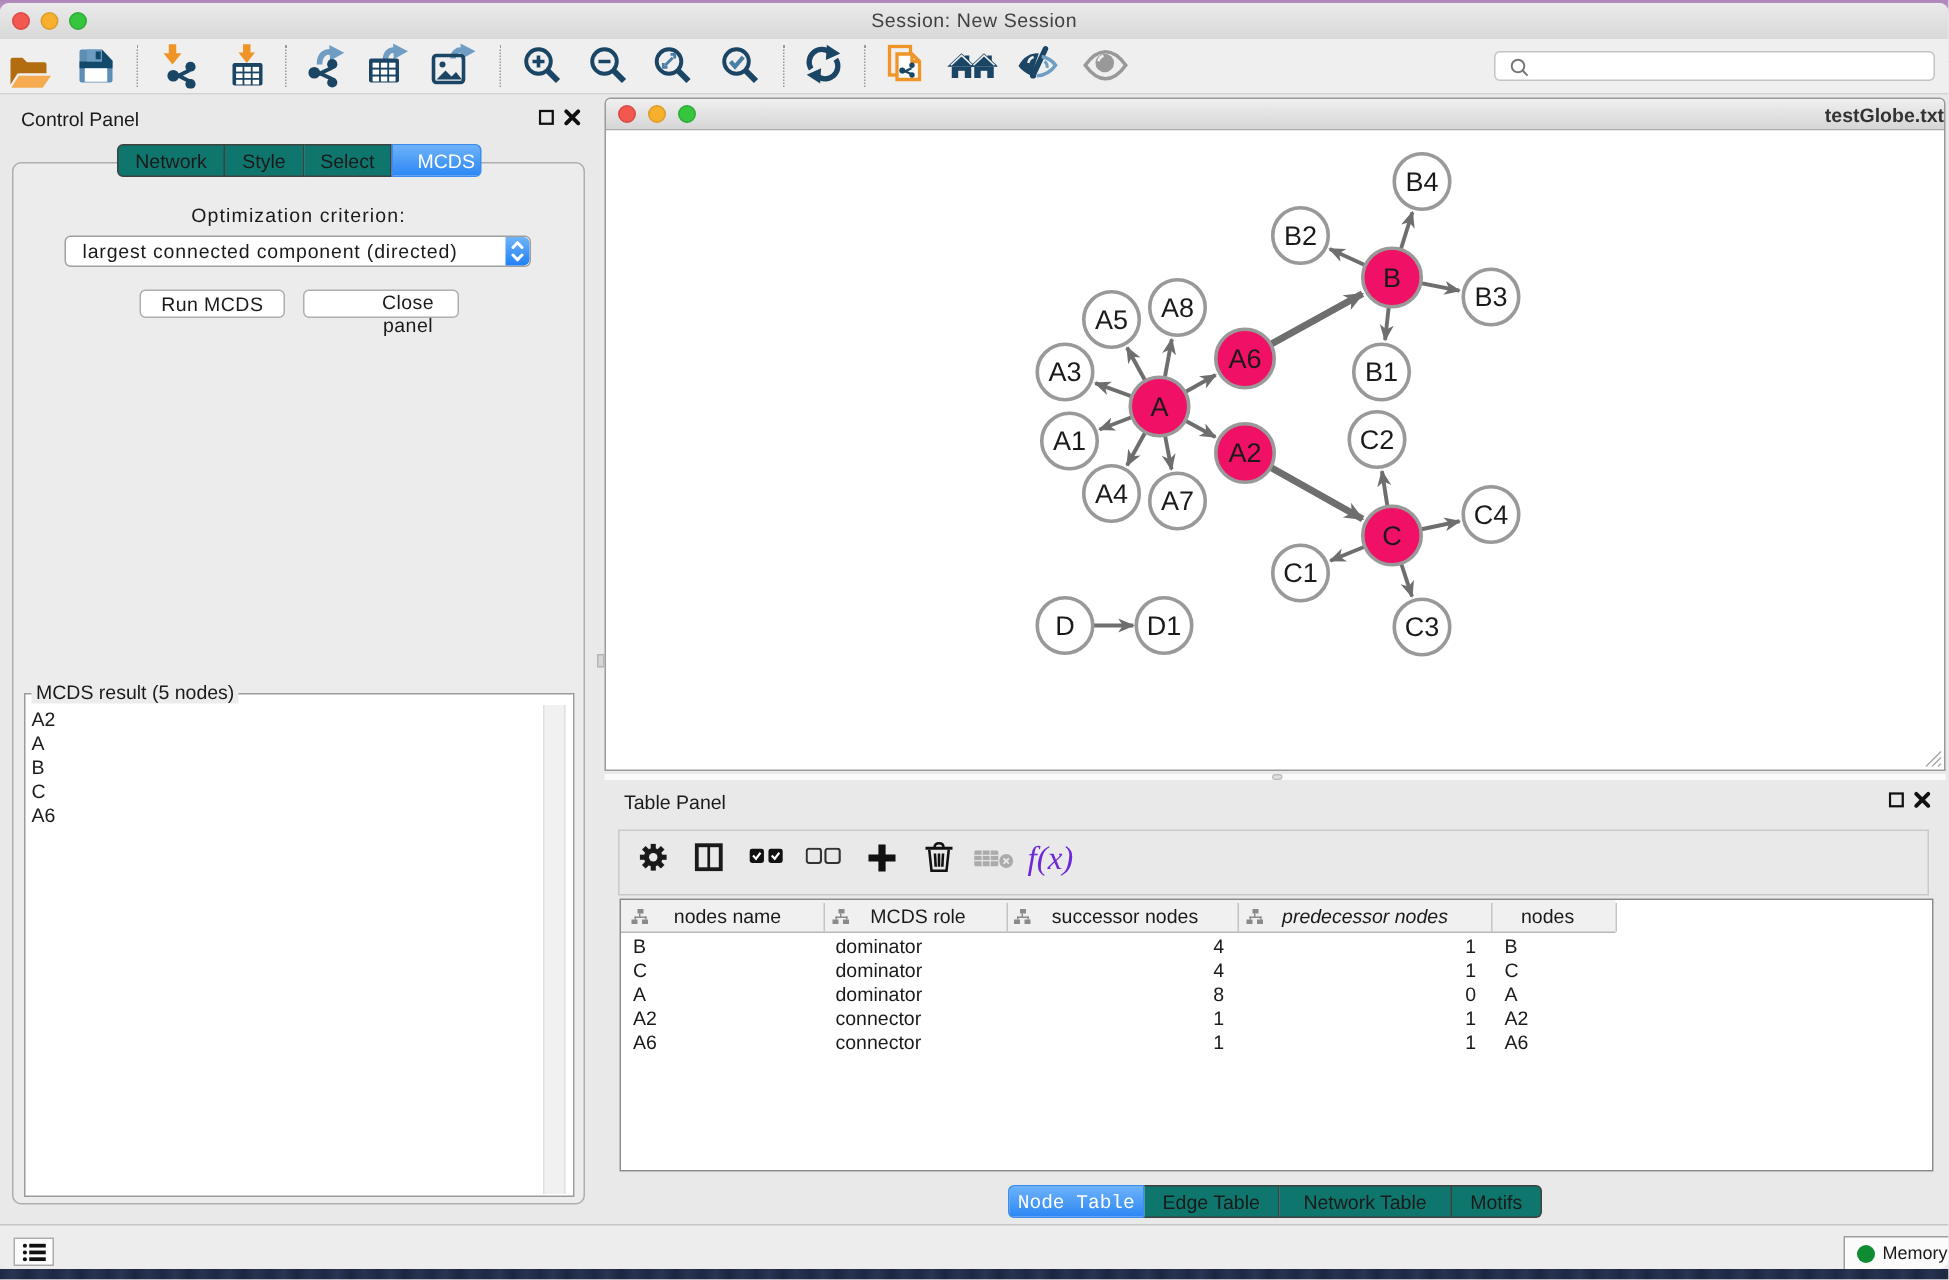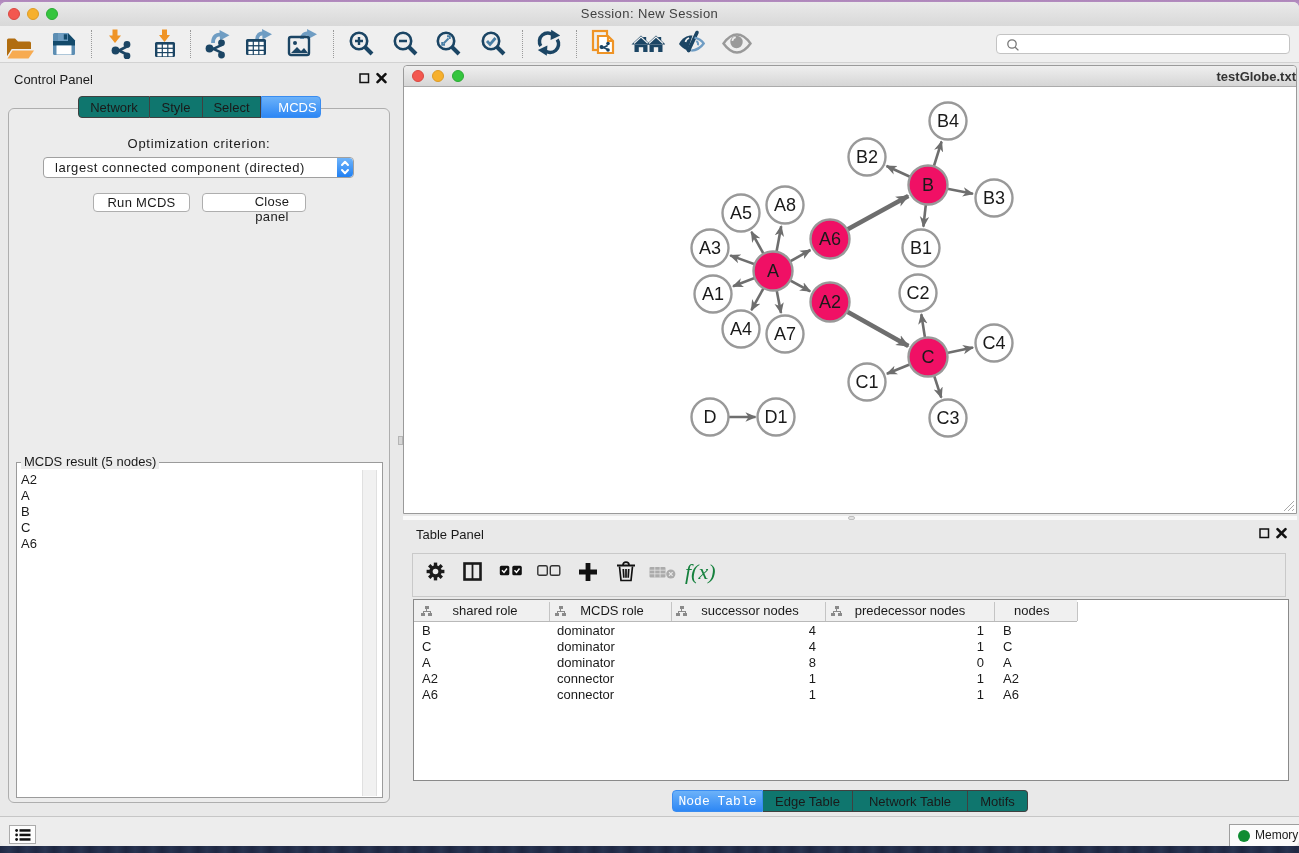--- a/index.html
+++ b/index.html
@@ -412,37 +412,37 @@
           <rect x="0.5" y="1" width="16" height="10.5" rx="1" fill="#ababab"></rect>
           <g stroke="#e3e3e3" stroke-width="0.8">
             <line x1="0.5" y1="4.2" x2="16.5" y2="4.2"></line>
             <line x1="0.5" y1="7.8" x2="16.5" y2="7.8"></line>
             <line x1="5.8" y1="1" x2="5.8" y2="11.5"></line>
             <line x1="11.1" y1="1" x2="11.1" y2="11.5"></line>
           </g>
           <circle cx="21.8" cy="8" r="4.6" fill="#ababab"></circle>
           <path d="M20 6.2 l3.6 3.6 M23.6 6.2 l-3.6 3.6" stroke="#e9e9e9" stroke-width="1.2"></path>
         </svg>
-      <div style="position:absolute;left:272px;top:5px;font-family:'Liberation Serif',serif;font-style:italic;font-size:22px;color:#15803d;">f(x)</div>
+      <div style="position:absolute;left:272px;top:5px;font-family:'Liberation Serif',serif;font-style:italic;font-size:22px;color:#6d28d9;">f(x)</div>
     </div>
     <div id="ttable">
       <div style="position:absolute;left:0;top:0;width:663px;height:22px;background:#f0f0f0;border-bottom:1px solid #b9b9b9;"></div>
       <div class="thsep" style="left:135px"></div>
         <div class="thsep" style="left:257px"></div>
         <div class="thsep" style="left:411px"></div>
         <div class="thsep" style="left:580px"></div>
         <div class="thsep" style="left:663px"></div>
       <div class="thi" style="left:7px"></div>
         <div class="thi" style="left:141px"></div>
         <div class="thi" style="left:262px"></div>
         <div class="thi" style="left:417px"></div>
-      <div class="tht" style="left:25px;width:92px;">shared role</div>
+      <div class="tht" style="left:25px;width:92px;">nodes name</div>
       <div class="tht" style="left:162px;width:72px;">MCDS role</div>
       <div class="tht" style="left:282px;width:108px;">successor nodes</div>
-      <div class="tht" style="left:434px;width:124px;">predecessor nodes</div>
+      <div class="tht" style="left:434px;width:124px;font-style:italic;">predecessor nodes</div>
       <div class="tht" style="left:600px;width:35px;">nodes</div>
       <div class="trow" style="top:23px">
           <span class="c1">B</span>
           <span class="c2">dominator</span>
           <span class="c3">4</span>
           <span class="c4">1</span>
           <span class="c5">B</span>
         </div>
       <div class="trow" style="top:39px">
           <span class="c1">C</span>

